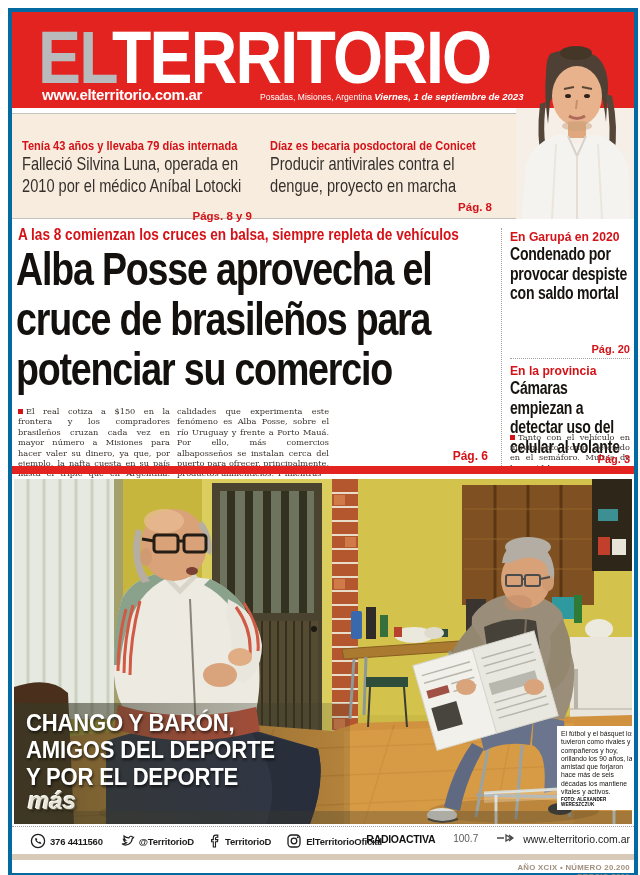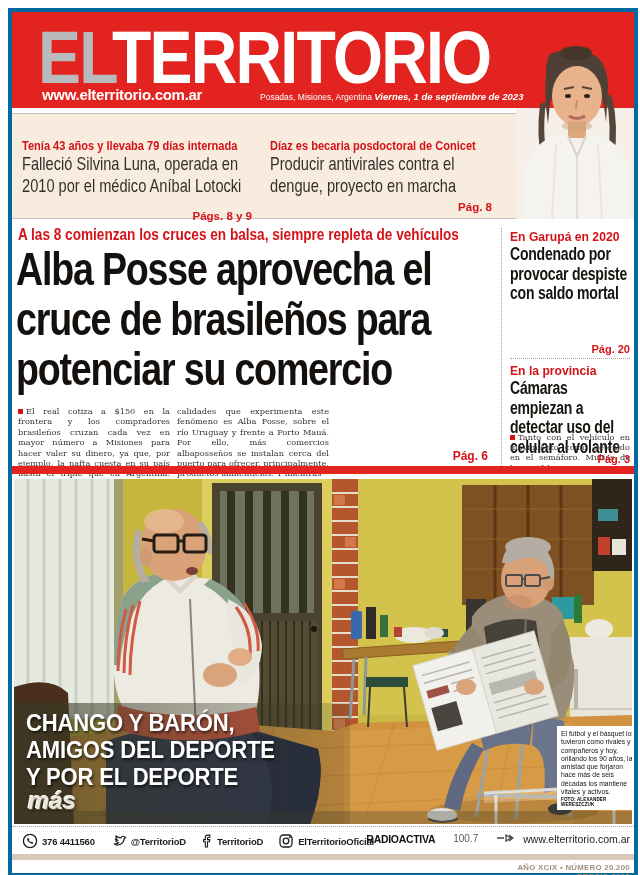--- a/index.html
+++ b/index.html
@@ -44,21 +44,21 @@
   .cap-line{position:absolute;left:12px;font-weight:700;font-size:24.5px;line-height:27px;color:#fff;
     letter-spacing:-.2px;white-space:nowrap;width:360px;transform:scaleX(.9);transform-origin:0 0;
     text-shadow:1px 2px 3px rgba(0,0,0,.65);}
   .mas{position:absolute;left:14px;top:308px;font-weight:700;font-style:italic;font-size:24px;
     color:#e9e5d8;text-shadow:1px 1px 0 #5f5c48,-1px -1px 0 #fff,2px 2px 3px rgba(0,0,0,.5);}
   .capbox{position:absolute;left:543px;top:247px;width:85px;background:#fff;padding:4px 4px 3px 4px;box-sizing:border-box;}
   .capbox .txt{font-size:6.8px;line-height:8.3px;color:#15130f;}
   .capbox .credit{font-size:4.6px;font-weight:700;color:#000;margin-top:1px;letter-spacing:.1px;}
   
   .foot-top{left:0;top:814px;width:622px;border-top:1px dotted #a8a39e;}
-  .social{left:10px;top:820px;display:flex;align-items:center;gap:15px;height:18px;}
+  .social{left:18px;top:820px;display:flex;align-items:center;gap:15px;height:18px;}
   .social .item{display:flex;align-items:center;gap:4px;}
   .social .lbl{font-size:9.5px;font-weight:700;color:#1d1d1d;letter-spacing:-.2px;}
   .rightclu{right:4px;top:821px;display:flex;align-items:center;gap:9px;}
   .radio{display:flex;gap:18px;}
   .radio .brand{font-size:10.5px;font-weight:800;color:#111;letter-spacing:-.3px;}
   .radio .freq{font-size:10px;font-weight:400;color:#5a5a5a;}
   .weburl{font-size:10.5px;color:#222;}
   .beige{left:0;top:842px;width:622px;height:6px;background:#d9c9b8;}
   .edition{right:4px;top:851px;text-align:right;font-size:7.8px;line-height:9px;font-weight:700;
     color:#a08f7d;letter-spacing:.3px;}

